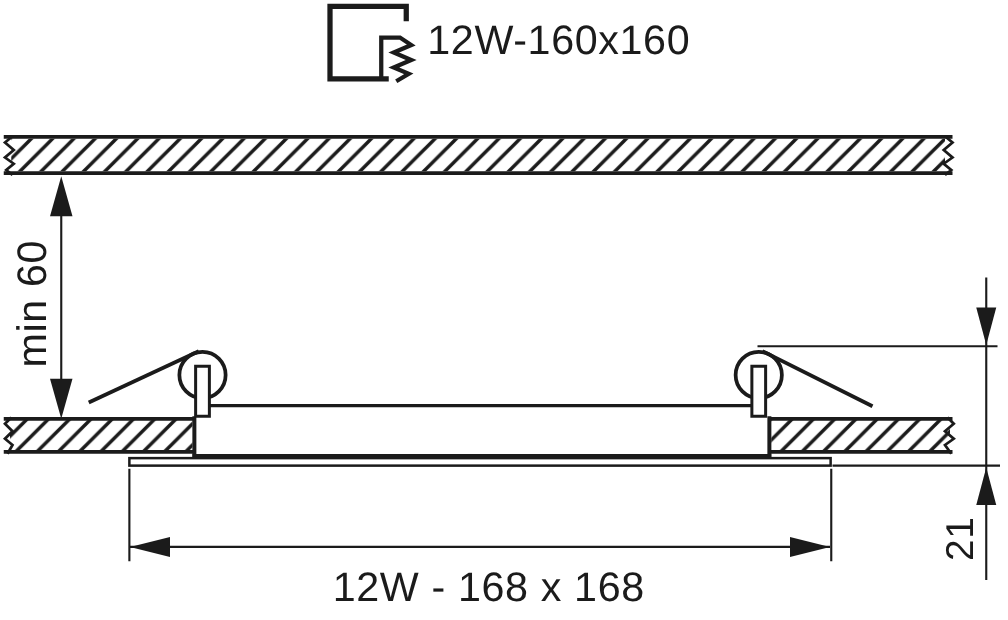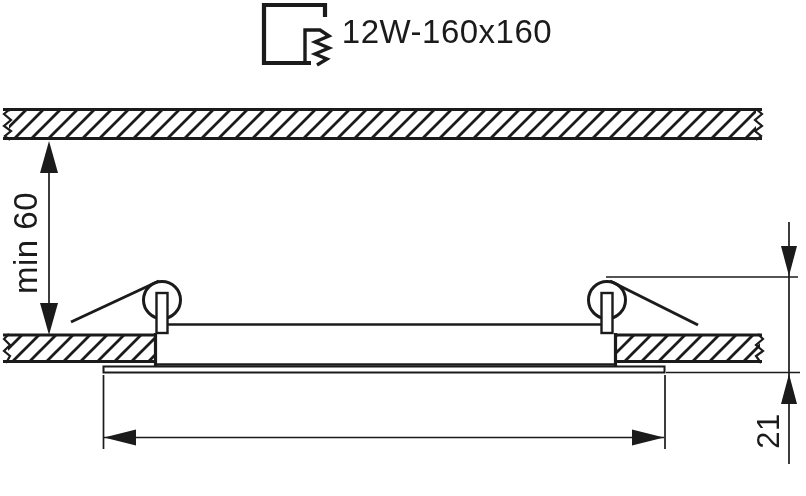--- a/index.html
+++ b/index.html
@@ -97,16 +97,17 @@
       <line x1="789" y1="222" x2="789" y2="464" stroke-width="1.7"></line>
       <polygon points="789,276 781,246 797,246" fill="#1b1b1b" stroke="none"></polygon>
       <polygon points="789,374 781,404 797,404" fill="#1b1b1b" stroke="none"></polygon>
     </g>
   </svg>
 
   <div class="label center" style="left:447px;top:15px;">12W-160x160</div>
 
   <div class="label rot" style="left:25px;top:243px;">min 60</div>
 
+  <div class="label center" style="left:391px;top:453px;">12W - 168 x 168</div>
 
   <div class="label rot" style="left:768px;top:431px;font-size:31px;">21</div>
 
 </div>
 
 </body></html>

